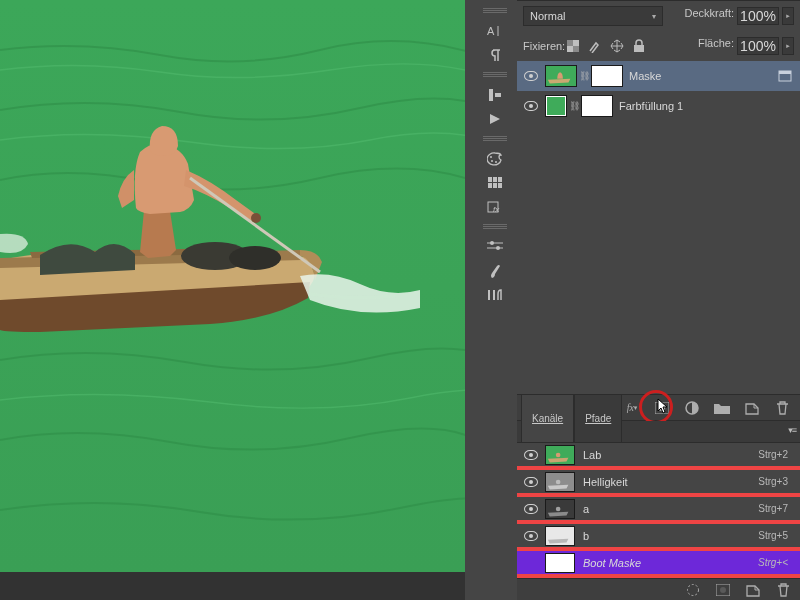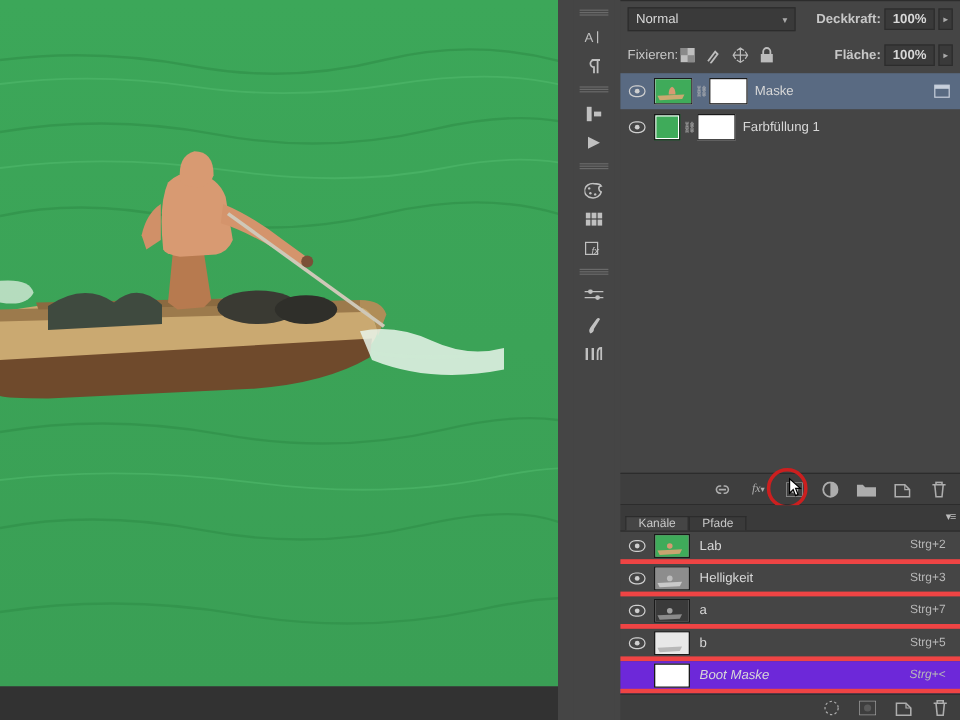--- a/index.html
+++ b/index.html
@@ -13,22 +13,22 @@
 .tool-col .grip span { height: 1px; background: #6a6a6a; }
 .tool-col .tool { width: 26px; height: 22px; display: flex; align-items: center; justify-content: center; color: #c0c0c0; cursor: pointer; font-size: 14px; }
 .tool-col .tool svg { fill: #c0c0c0; }
 
 .panel-area { position: absolute; left: 517px; top: 0; right: 0; height: 600px; background: #454545; display: flex; flex-direction: column; }
 
 .layers-panel { flex: 1; display: flex; flex-direction: column; border-top: 1px solid #2c2c2c; }
 .blend-row { height: 30px; display: flex; align-items: center; padding: 0 6px; gap: 8px; font-size: 11px; color: #c8c8c8; }
 .blend-select { background: #3a3a3a; border: 1px solid #2c2c2c; border-right: 1px solid #2c2c2c; height: 20px; width: 140px; display: flex; align-items: center; justify-content: space-between; padding: 0 6px; color: #d8d8d8; }
 .blend-select .arr { font-size: 8px; color: #aaa; }
-.pct-box { display: flex; align-items: center; gap: 3px; font-weight: bold; }
-.pct-input { background: #3a3a3a; border: 1px solid #2c2c2c; height: 18px; width: 42px; color: #d8d8d8; text-align: center; font-size: 11px; display: inline-flex; align-items: center; justify-content: center; }
+.pct-box { display: flex; align-items: flex-start; gap: 3px; }
+.pct-input { background: #3a3a3a; border: 1px solid #2c2c2c; height: 18px; width: 42px; color: #d8d8d8; text-align: center; font-size: 14px; display: inline-flex; align-items: center; justify-content: center; }
 .pct-btn { width: 12px; height: 18px; background: #3a3a3a; border: 1px solid #2c2c2c; display: inline-flex; align-items: center; justify-content: center; font-size: 7px; color: #aaa; }
 
 .lock-row { height: 30px; display: flex; align-items: center; padding: 0 6px; gap: 0; font-size: 11px; color: #c8c8c8; }
 .lock-icons { display: flex; gap: 6px; }
 .lock-icons span { width: 16px; height: 16px; display: inline-flex; align-items: center; justify-content: center; color: #bcbcbc; }
 
 .layer-list { flex: 1; background: #454545; }
 .layer-row { height: 30px; display: flex; align-items: center; color: #d8d8d8; font-size: 11px; }
 .layer-row.selected { background: #596a82; }
 .vis { width: 28px; display: flex; justify-content: center; }
@@ -45,21 +45,21 @@
 
 .panel-footer { height: 26px; border-top: 1px solid #2c2c2c; background: #3e3e3e; display: flex; align-items: center; justify-content: flex-end; gap: 14px; padding: 0 10px; font-size: 12px; color: #adadad; position: relative; }
 .panel-footer span { display: inline-flex; width: 16px; height: 16px; align-items: center; justify-content: center; }
 .fxtxt { font-style: italic; font-size: 10px; font-family: Georgia, serif; }
 
 .highlight-ring { position: absolute; width: 34px; height: 34px; border: 3px solid #cc1f1f; border-radius: 50%; pointer-events: none; }
 .cursor { position: absolute; font-size: 14px; color: #000; pointer-events: none; }
 
 .channels-panel { background: #454545; border-top: 1px solid #2c2c2c; display: flex; flex-direction: column; }
 .tabs { height: 22px; display: flex; align-items: flex-end; padding-left: 4px; gap: 0; background: #3a3a3a; border-bottom: 1px solid #2c2c2c; position: relative; }
-.tab { padding: 0 10px; font-size: 10px; color: #c8c8c8; background: #3a3a3a; border: 1px solid #2c2c2c; border-bottom: none; margin-right: 0px; }
+.tab { padding: 18px 10px; font-size: 10px; color: #c8c8c8; background: #3a3a3a; border: 1px solid #2c2c2c; border-bottom: none; margin-right: 0px; text-decoration: underline; }
 .tab.active { background: #454545; }
 .tabs .menu { position: absolute; right: 4px; top: 4px; color: #bcbcbc; font-size: 9px; letter-spacing: -1px;}
 .channel-list { }
 .channel-row { height: 27px; display: flex; align-items: center; color: #d8d8d8; font-size: 11px; border-bottom: 4px solid #ef4444; }
 .channel-row.selected { background: #6d28d9; font-style: italic; }
 .chan-thumb { width: 30px; height: 20px; border: 1px solid #1a1a1a; margin-right: 8px; background: #888; display:flex; align-items:center; justify-content:center; overflow:hidden;}
 .chan-thumb svg { width:30px; height:20px;}
 .chan-name { flex: 1; }
 .chan-short { padding-right: 12px; color: #b8b8b8; font-size: 10px; }
 

